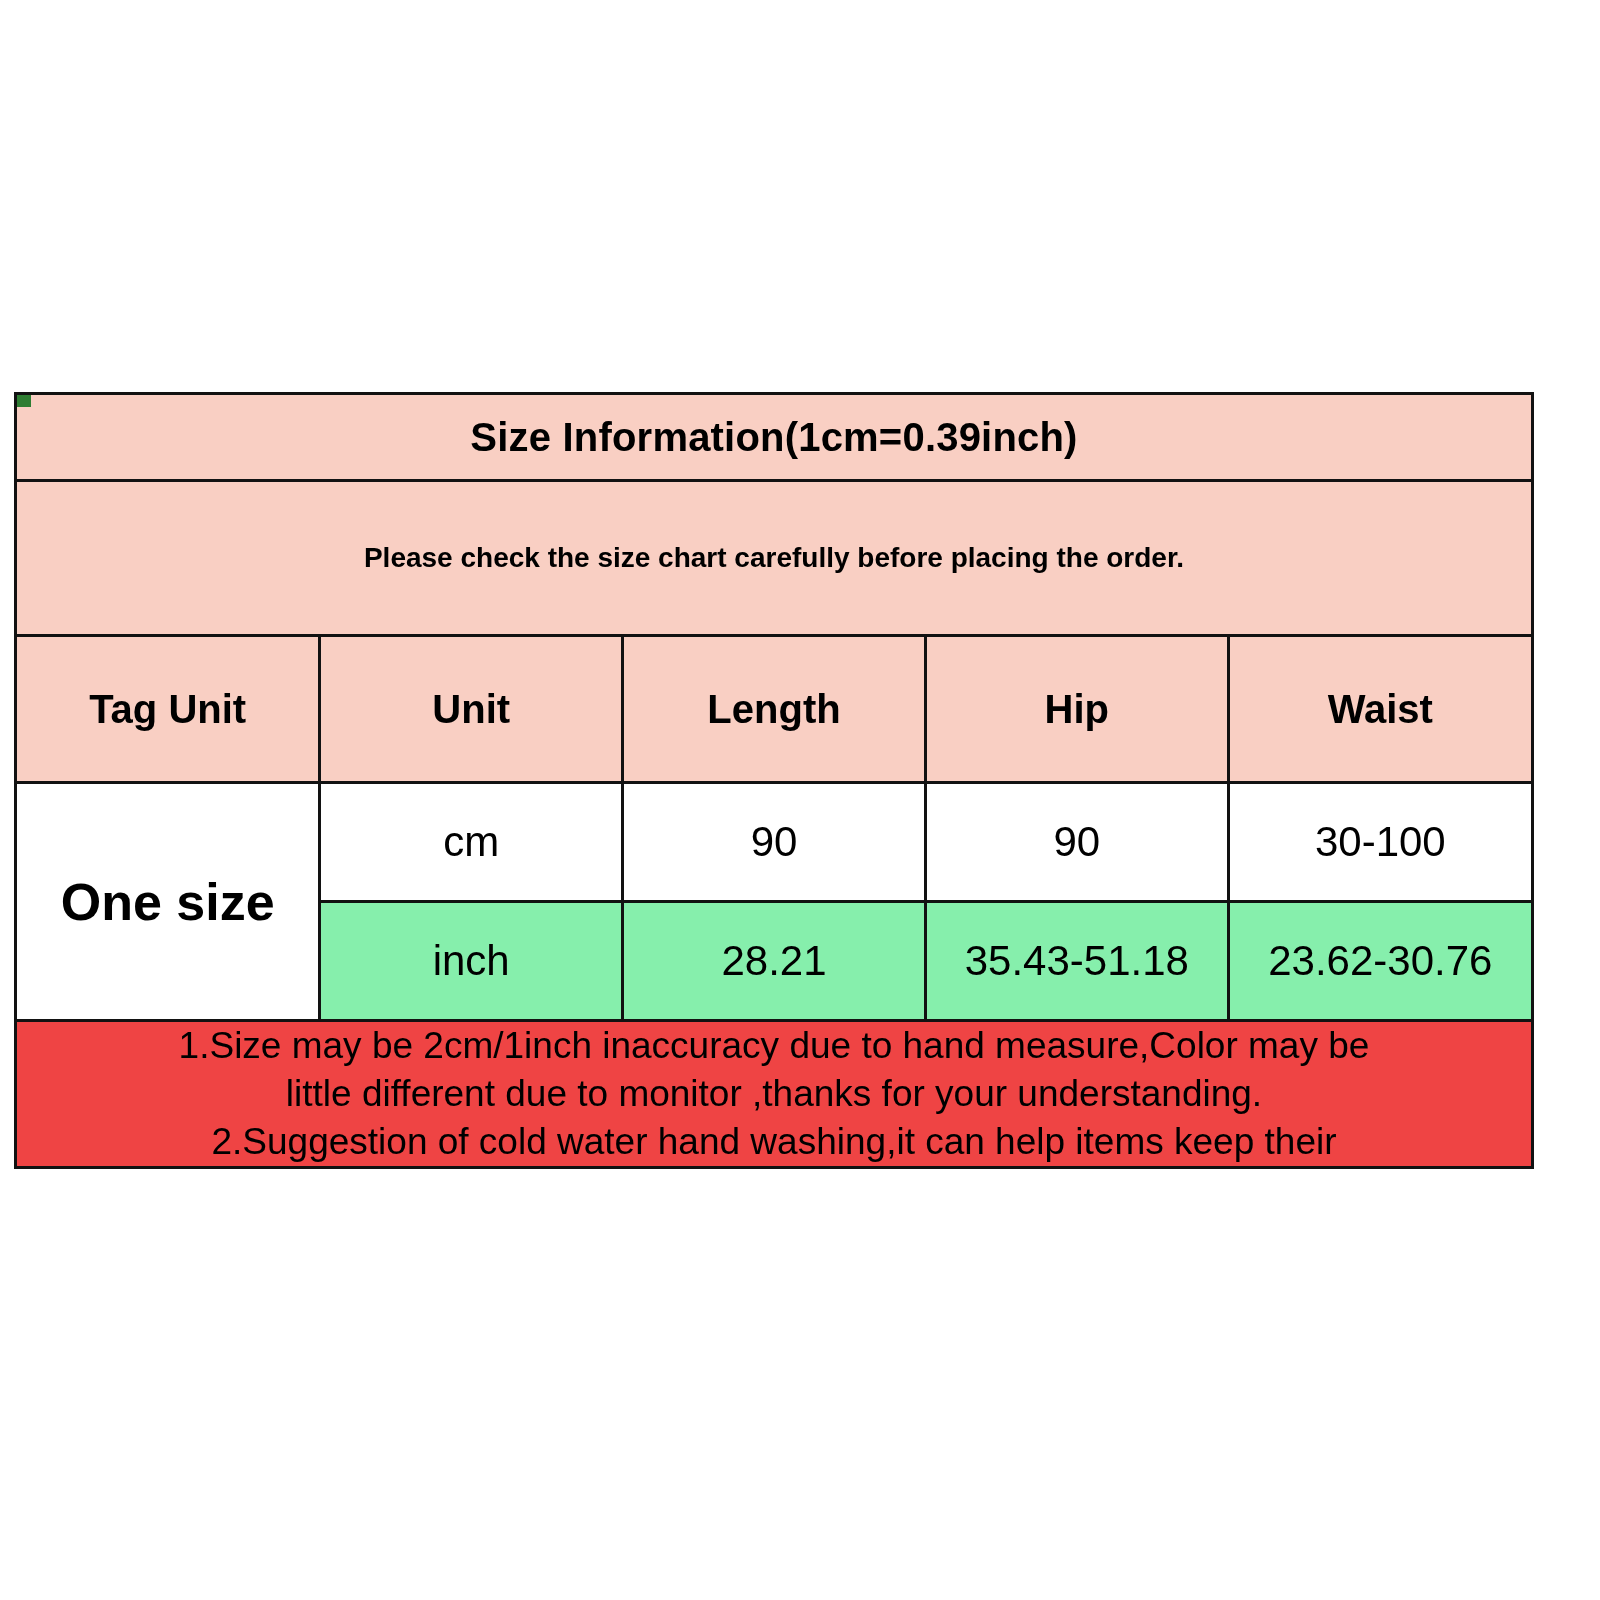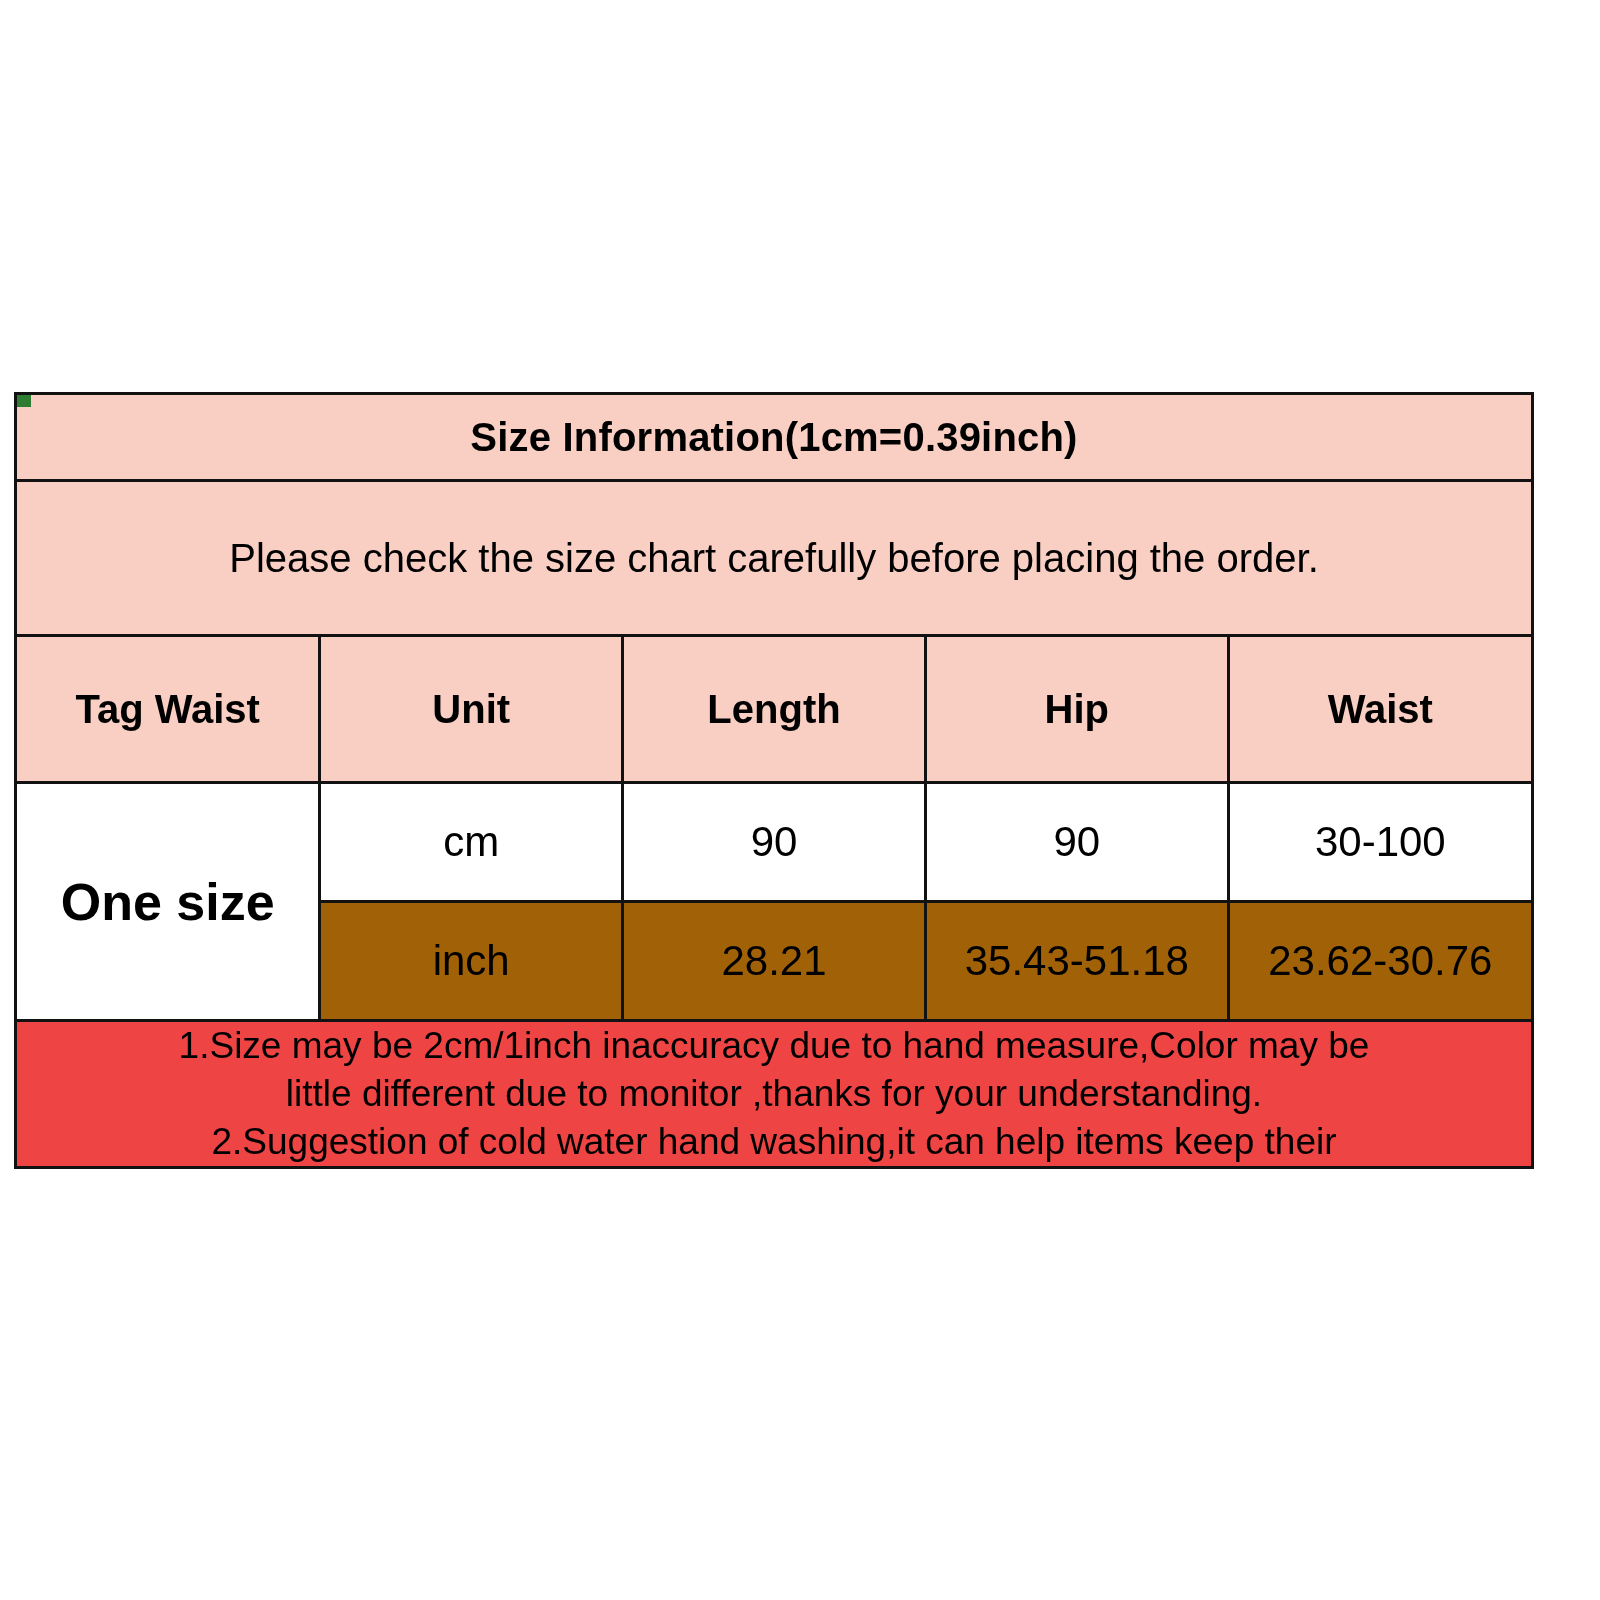--- a/index.html
+++ b/index.html
@@ -44,41 +44,41 @@
   .chart-table td:first-child { border-left: none; }
   .chart-table td:last-child { border-right: none; }
 
   .title-cell {
     font-size: 40px;
     font-weight: bold;
     height: 84px;
     letter-spacing: 0.2px;
   }
   .notice-cell {
-    font-size: 40px;
+    font-size: 28px;
     height: 152px;
-    font-weight: 400;
+    font-weight: 700;
   }
   .head-cell {
     font-size: 40px;
     font-weight: bold;
     height: 144px;
   }
   .tag-cell {
     font-size: 52px;
     font-weight: bold;
     background: #ffffff;
   }
   .val-cell {
     font-size: 42px;
     height: 116px;
     font-weight: 400;
   }
   .row-cm td { background: #ffffff; }
-  .row-inch td { background: #a16207; }
+  .row-inch td { background: #86efac; }
 
   .footnote-cell {
     text-align: left;
     font-size: 37px;
     line-height: 1.30;
     padding: 6px 10px 12px 10px;
     background: #ef4444;
     font-weight: 400;
   }
   .footnote-cell div { white-space: nowrap; }
@@ -99,21 +99,21 @@
   <span class="corner-mark"></span>
   <table class="chart-table">
     <tbody>
       <tr>
         <td class="title-cell" colspan="5">Size Information(1cm=0.39inch)</td>
       </tr>
       <tr>
         <td class="notice-cell" colspan="5">Please check the size chart carefully before placing the order.</td>
       </tr>
       <tr>
-        <td class="head-cell" style="width:20.5%">Tag Waist</td>
+        <td class="head-cell" style="width:20.5%">Tag Unit</td>
         <td class="head-cell" style="width:16.2%">Unit</td>
         <td class="head-cell" style="width:21.5%">Length</td>
         <td class="head-cell" style="width:21.0%">Hip</td>
         <td class="head-cell" style="width:20.8%">Waist</td>
       </tr>
       <tr class="row-cm">
         <td class="tag-cell" rowspan="2">One size</td>
         <td class="val-cell">cm</td>
         <td class="val-cell">90</td>
         <td class="val-cell">90</td>

